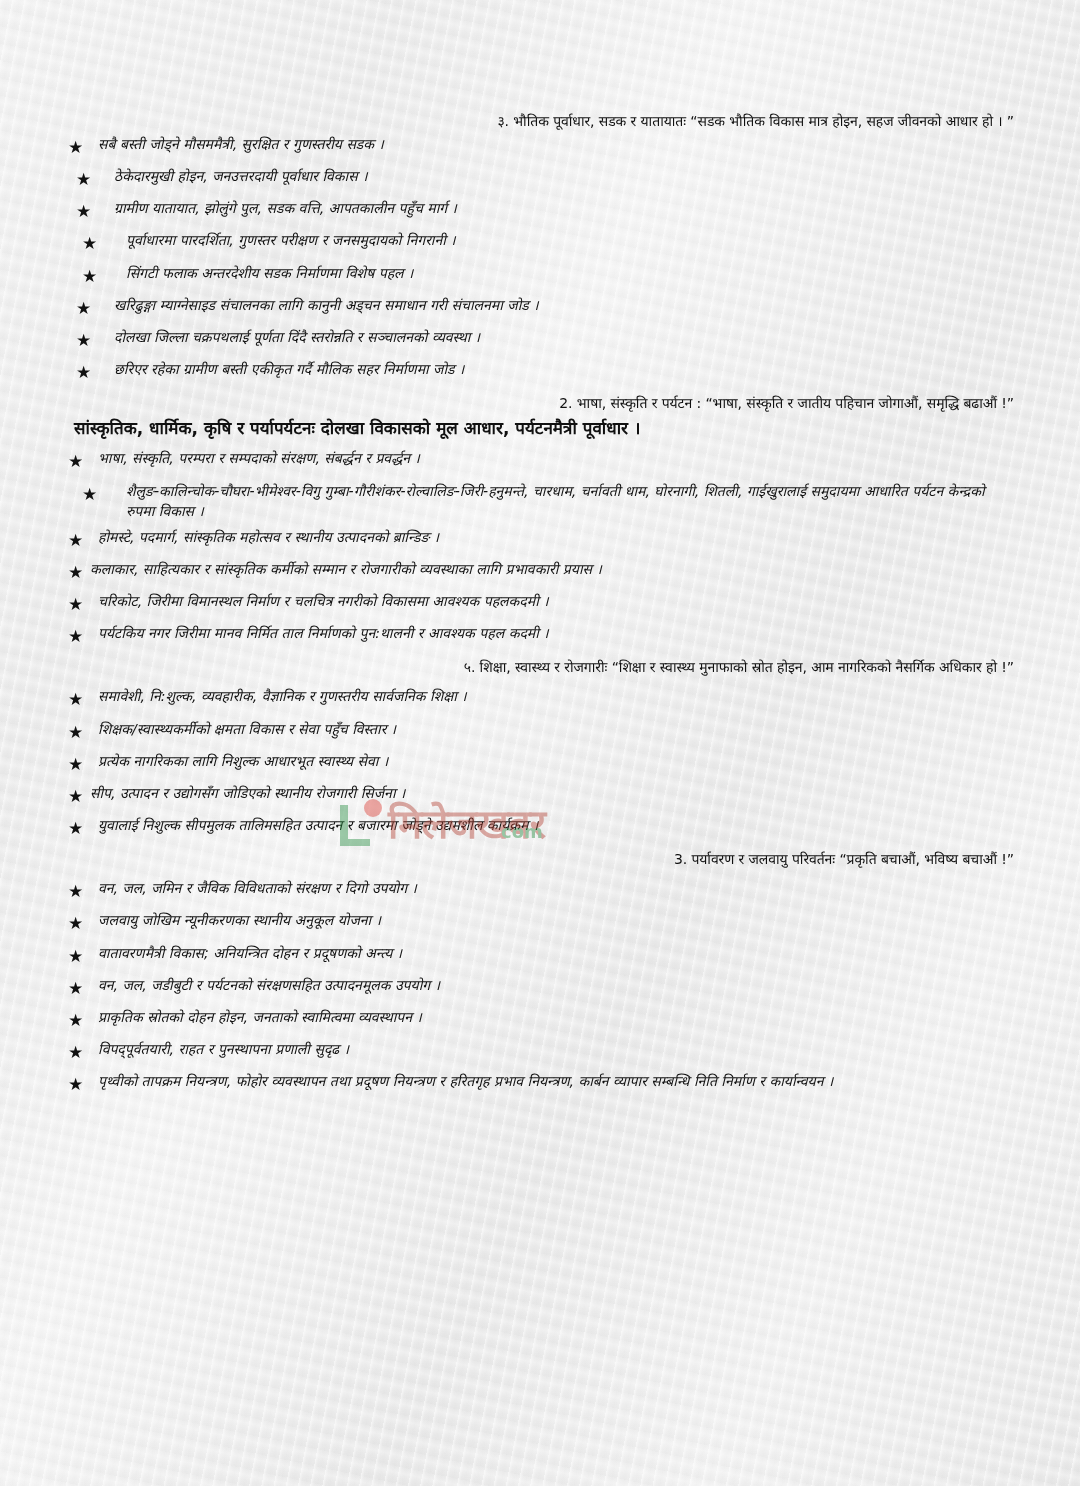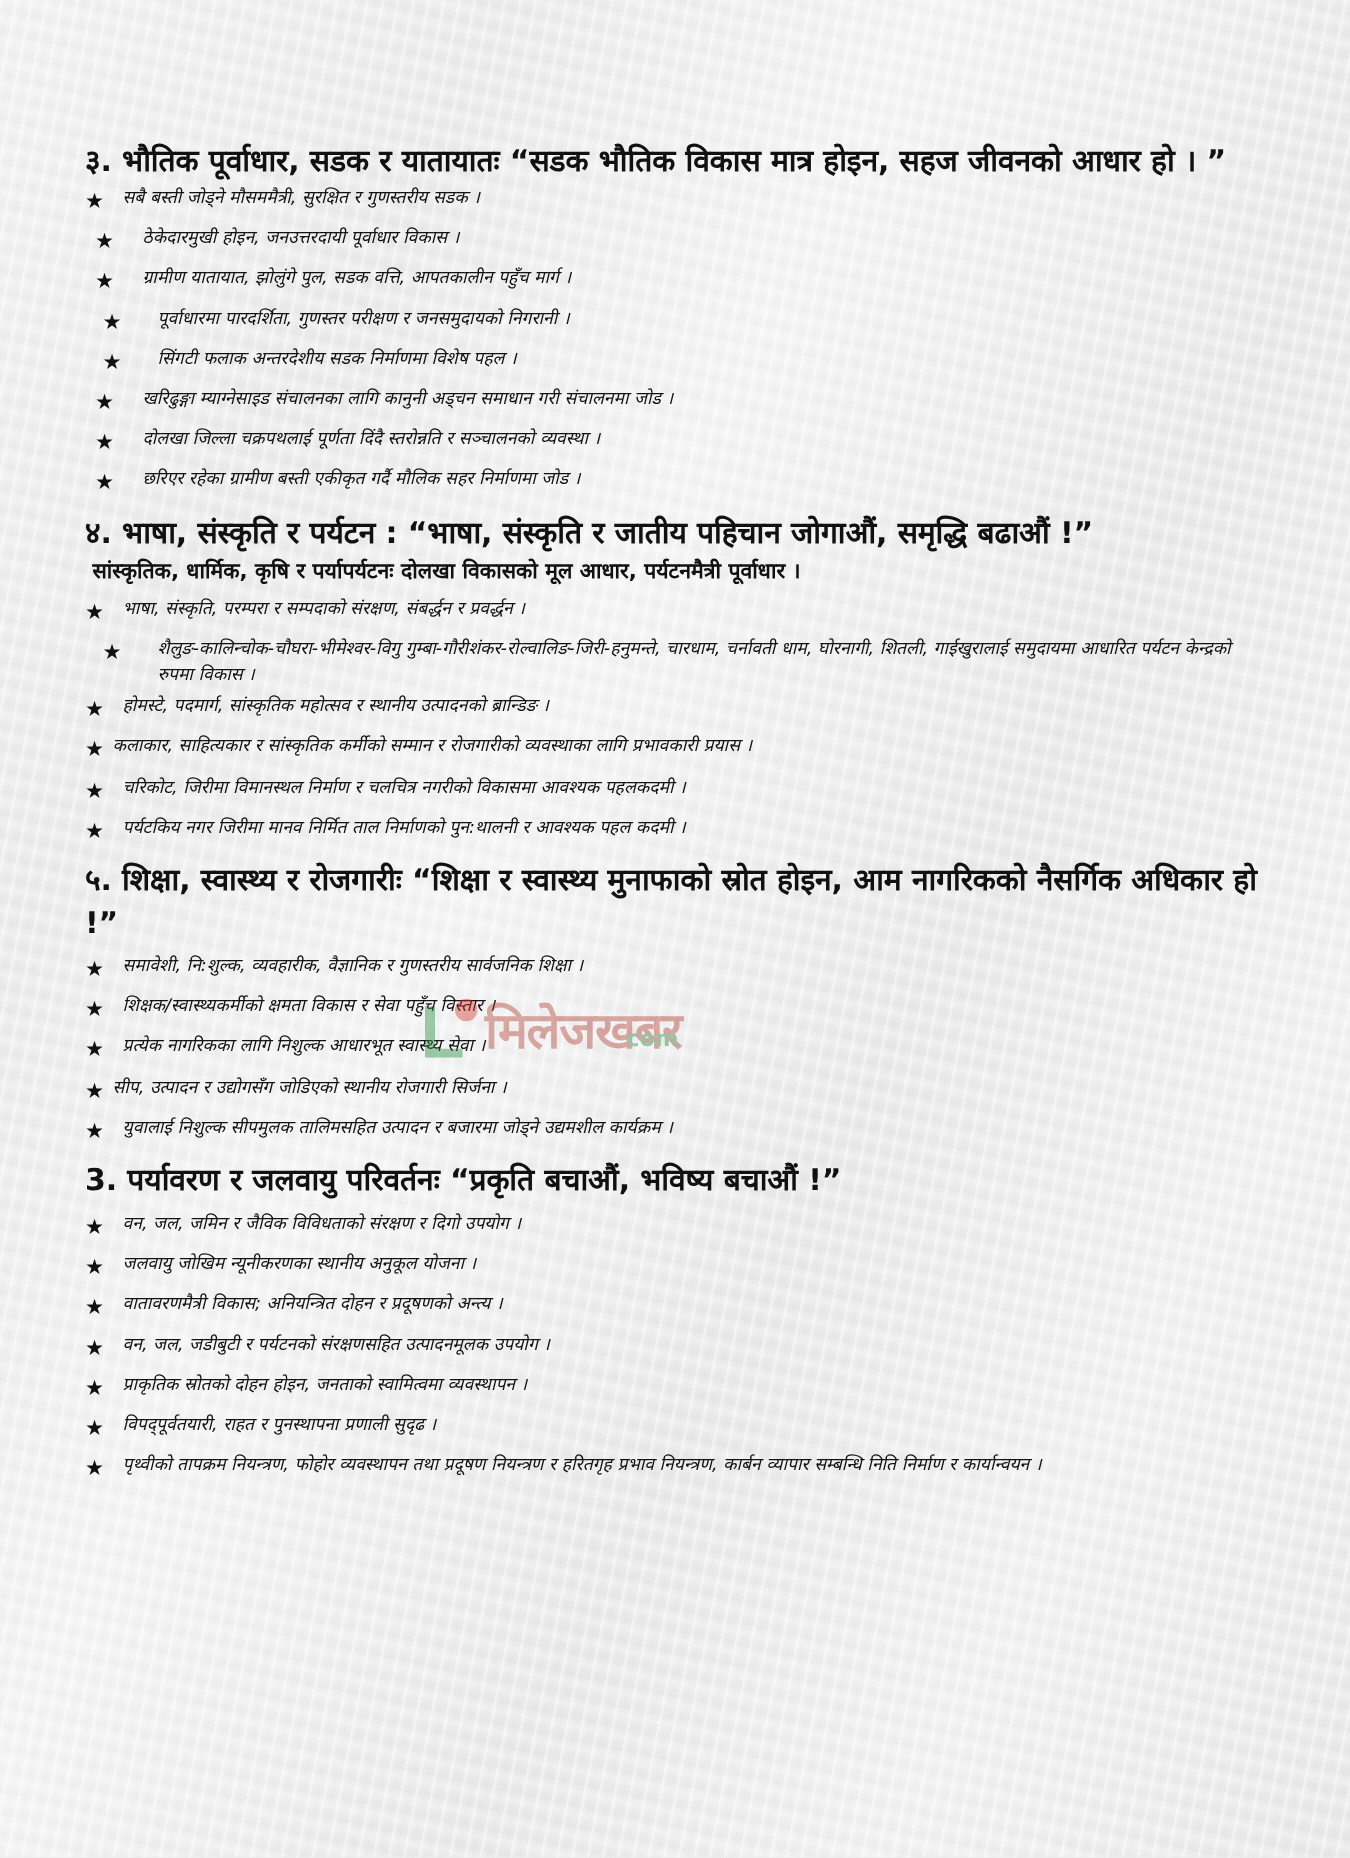--- a/index.html
+++ b/index.html
@@ -30,26 +30,27 @@
     background:
       repeating-linear-gradient(101deg, rgba(255,255,255,0.55) 0px, rgba(255,255,255,0.0) 3px, rgba(0,0,0,0.012) 7px, rgba(255,255,255,0.0) 12px),
       repeating-linear-gradient(12deg, rgba(0,0,0,0.013) 0px, rgba(255,255,255,0) 5px, rgba(255,255,255,0.35) 11px, rgba(255,255,255,0) 17px);
     pointer-events: none;
   }
   .content {
     position: relative;
     z-index: 2;
   }
   .heading {
-    font-size: 24px;
-    font-weight: bold;
+    font-size: 14px;
+    font-weight: normal;
     color: #111;
     line-height: 1.42;
     margin: 0 0 2px 0;
     letter-spacing: -0.1px;
+    text-align: right;
   }
   .subheading {
     font-size: 17px;
     font-weight: bold;
     color: #111;
     line-height: 1.42;
     margin: 0 0 2px 6px;
   }
   .bullet-row {
     display: flex;
@@ -176,21 +177,21 @@
         <span class="star indent-1">★</span>
         <span class="btext">दोलखा जिल्ला चक्रपथलाई पूर्णता दिंदै स्तरोन्नति र सञ्चालनको व्यवस्था ।</span>
       </div>
       <div class="bullet-row gap-after">
         <span class="star indent-1">★</span>
         <span class="btext">छरिएर रहेका ग्रामीण बस्ती एकीकृत गर्दै मौलिक सहर निर्माणमा जोड ।</span>
       </div>
     </div>
 
     <div class="section">
-      <p class="heading">४. भाषा, संस्कृति र पर्यटन : “भाषा, संस्कृति र जातीय पहिचान जोगाऔं, समृद्धि बढाऔं !”</p>
+      <p class="heading">2. भाषा, संस्कृति र पर्यटन : “भाषा, संस्कृति र जातीय पहिचान जोगाऔं, समृद्धि बढाऔं !”</p>
       <p class="subheading gap-after">सांस्कृतिक, धार्मिक, कृषि र पर्यापर्यटनः दोलखा विकासको मूल आधार, पर्यटनमैत्री पूर्वाधार ।</p>
       <div class="bullet-row">
         <span class="star">★</span>
         <span class="btext">भाषा, संस्कृति, परम्परा र सम्पदाको संरक्षण, संबर्द्धन र प्रवर्द्धन ।</span>
       </div>
       <div class="bullet-row">
         <span class="star indent-2">★</span>
         <span class="btext">शैलुङ-कालिन्चोक-चौघरा-भीमेश्वर-विगु गुम्बा-गौरीशंकर-रोल्वालिङ-जिरी-हनुमन्ते, चारधाम, चर्नावती धाम, घोरनागी,  शितली, गाईखुरालाई समुदायमा आधारित पर्यटन केन्द्रको रुपमा विकास ।</span>
       </div>
       <div class="bullet-row">

